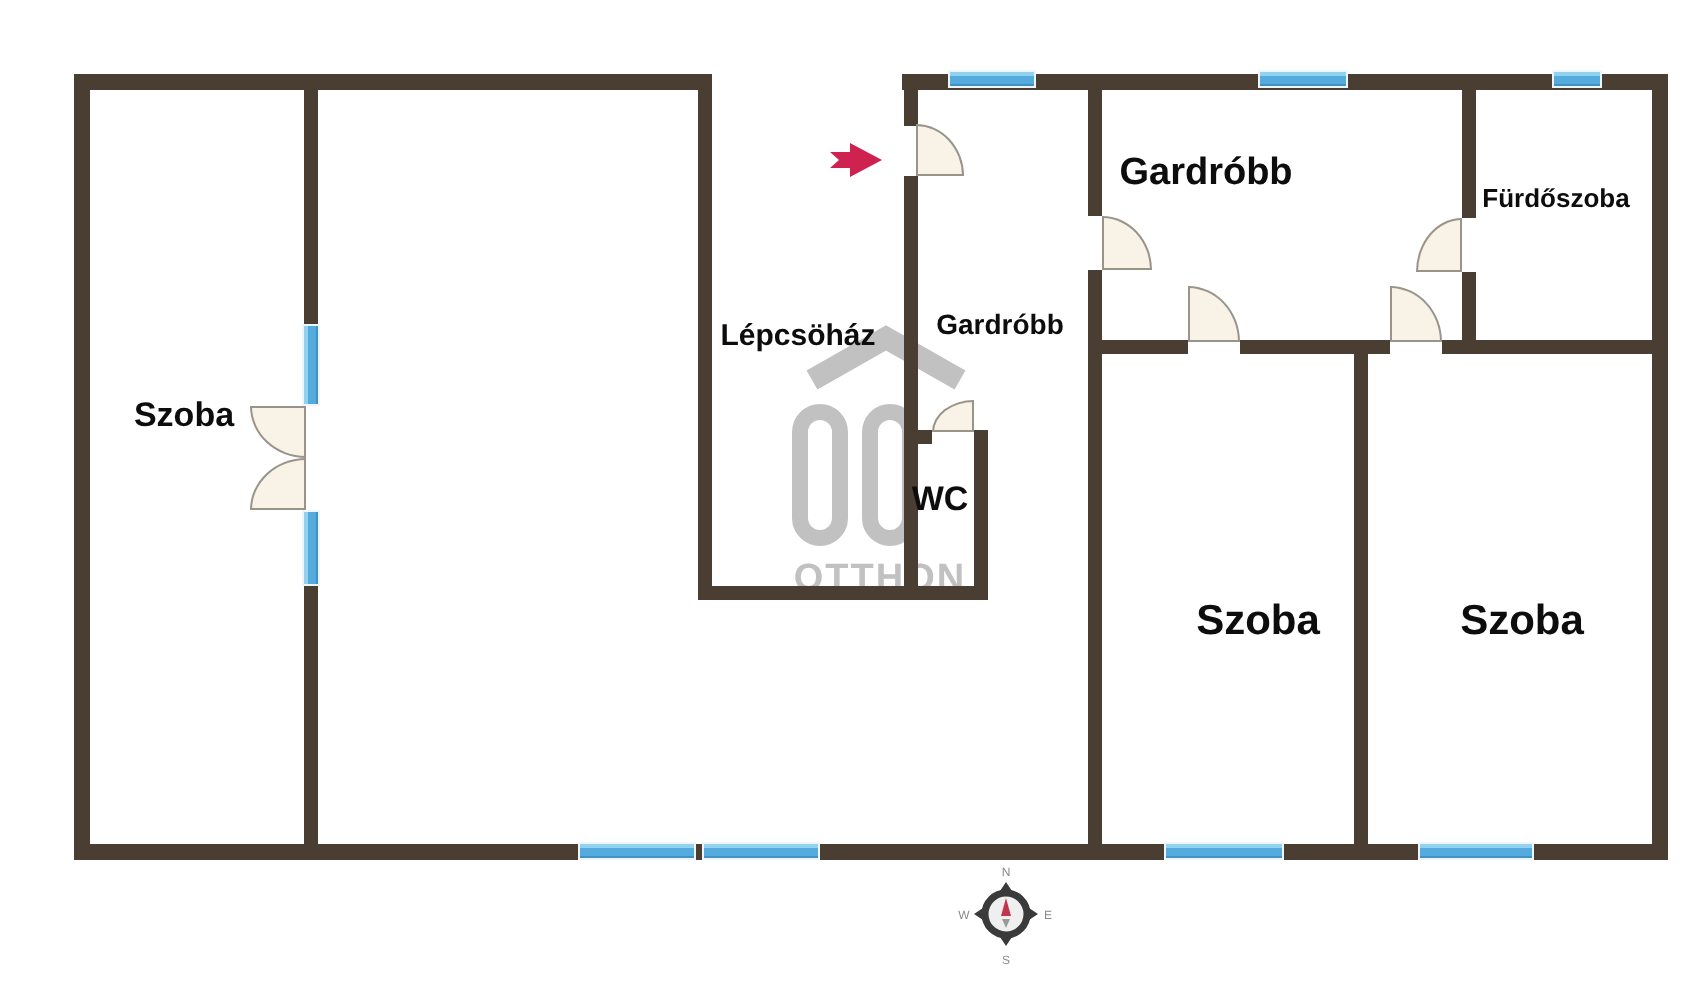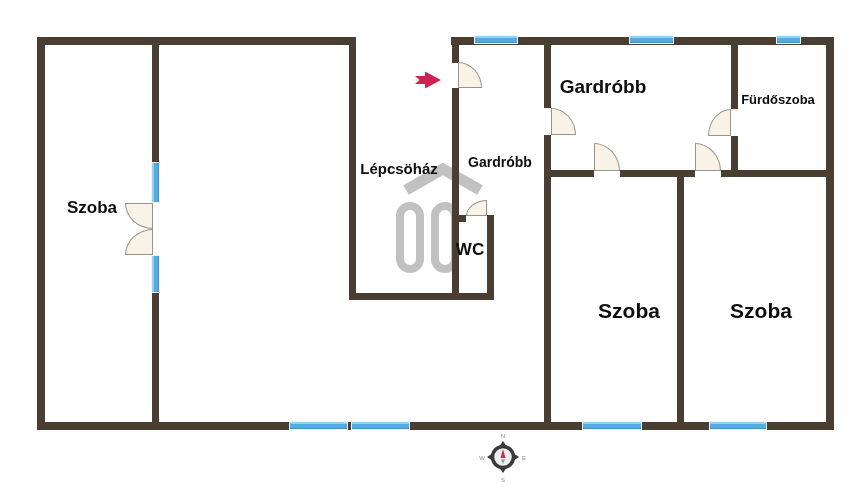--- a/index.html
+++ b/index.html
@@ -23,20 +23,21 @@
 </head>
 <body>
 
 <div id="stage">
 
   <svg class="layer" width="854" height="500" viewBox="0 0 854 500">
     <polyline points="406,190 443,169 480,190" fill="none" stroke="#c1c1c1" stroke-width="11"></polyline>
     <rect x="400" y="206" width="20" height="63" rx="10" fill="none" stroke="#c1c1c1" stroke-width="8"></rect>
     <rect x="435" y="206" width="20" height="63" rx="10" fill="none" stroke="#c1c1c1" stroke-width="8"></rect>
   </svg>
+  <div class="wm-text" style="left:440px;top:290px;">OTTHON</div>
 
   <div id="geometry" class="layer">
       <div class="wall" style="left: 37px; top: 37px; width: 319px; height: 8px;"></div>
       <div class="wall" style="left: 37px; top: 37px; width: 8px; height: 393px;"></div>
       <div class="wall" style="left: 37px; top: 422px; width: 797px; height: 8px;"></div>
       <div class="wall" style="left: 826px; top: 37px; width: 8px; height: 393px;"></div>
       <div class="wall" style="left: 451px; top: 37px; width: 383px; height: 8px;"></div>
       <div class="wall" style="left: 152px; top: 37px; width: 7px; height: 125px;"></div>
       <div class="wall" style="left: 152px; top: 293px; width: 7px; height: 137px;"></div>
       <div class="wall" style="left: 349px; top: 37px; width: 7px; height: 263px;"></div>

